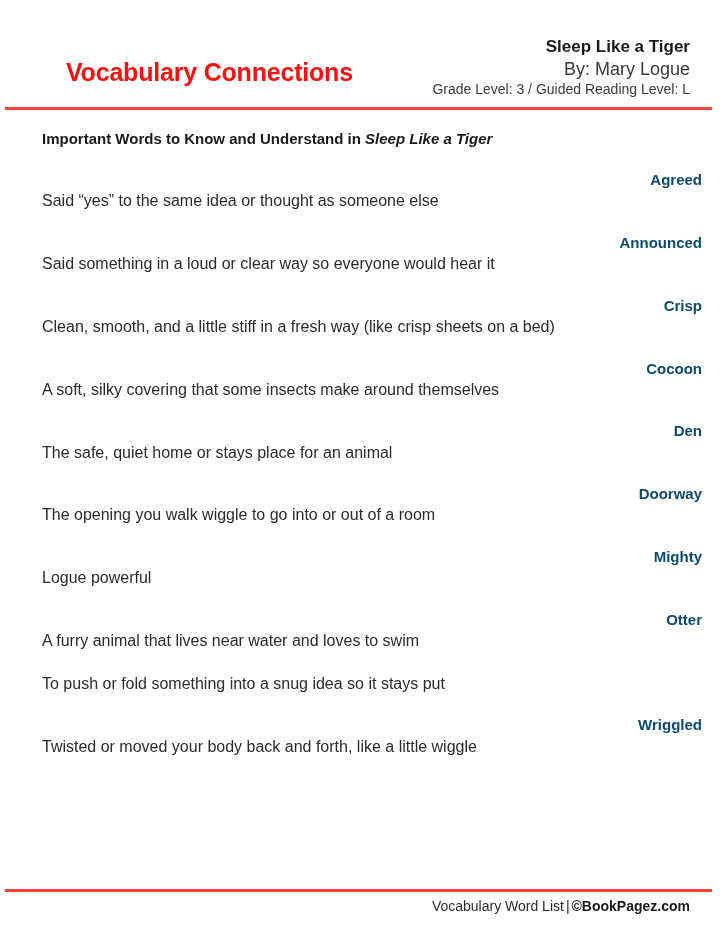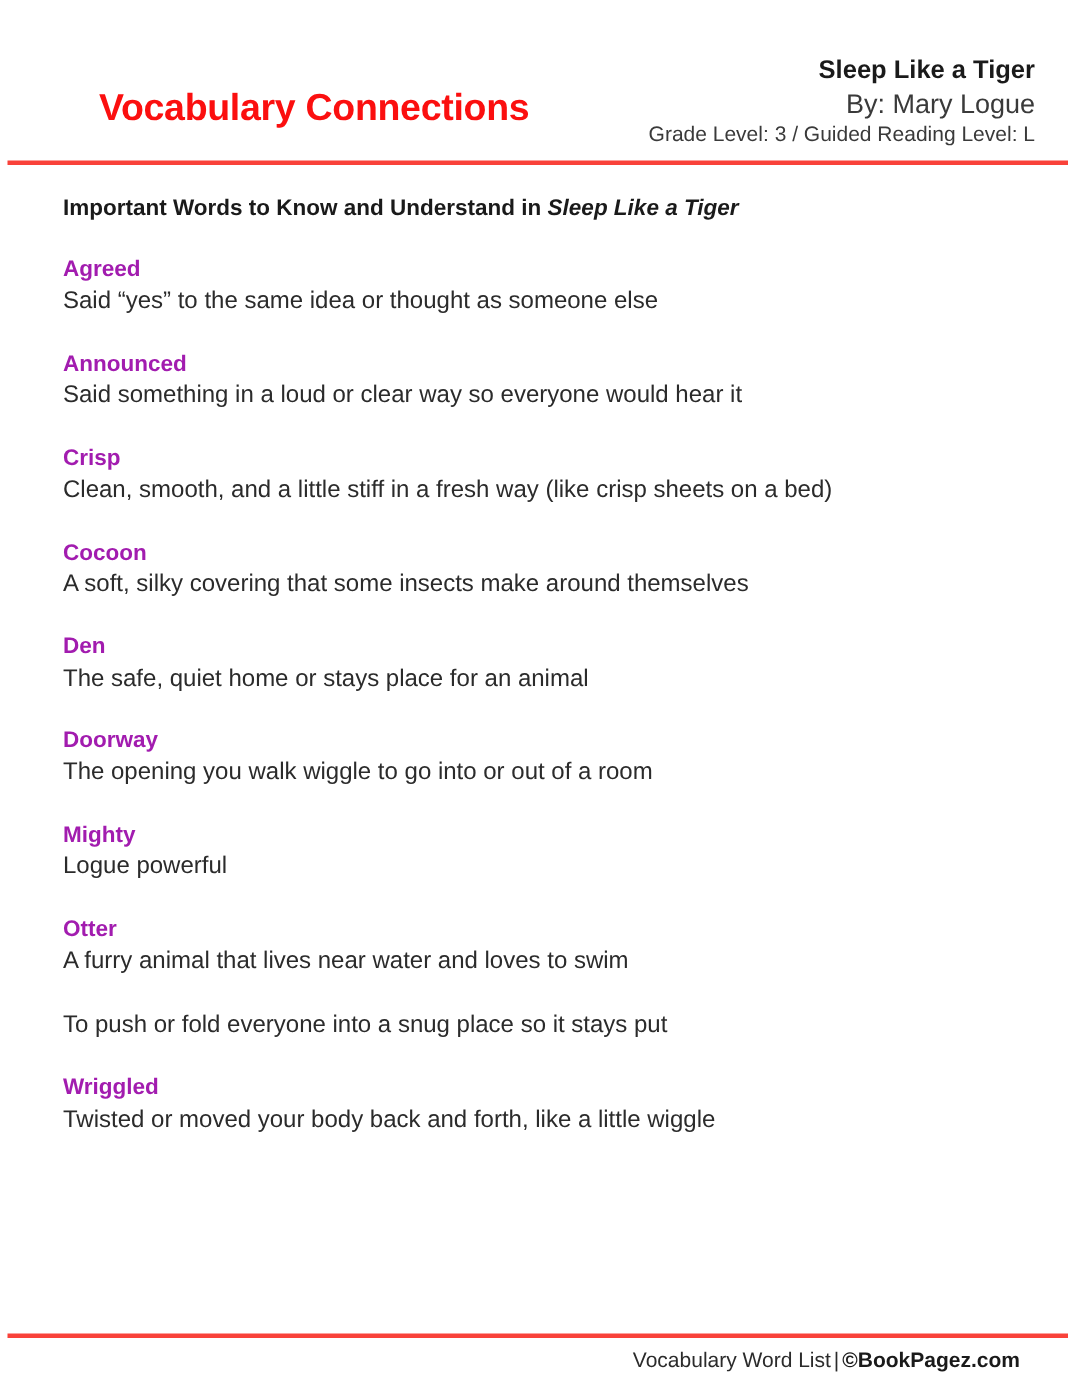--- a/index.html
+++ b/index.html
@@ -103,34 +103,35 @@
     margin: 0;
     padding: 0;
     list-style: none;
   }
   .vocab-entry {
     margin: 0 0 21px 0;
   }
   .vocab-term {
     font-size: 15px;
     font-weight: bold;
-    color: #a21caf;
+    color: #0c4a6e;
     line-height: 1.35;
+    text-align: right;
   }
   .vocab-definition {
     font-size: 16px;
     font-weight: normal;
     color: #2b2b2b;
     line-height: 1.35;
   }
 
   
   .footer {
     position: absolute;
-    right: 40px;
+    right: 30px;
     top: 898px;
     text-align: right;
     font-size: 14px;
     color: #2b2b2b;
     white-space: nowrap;
   }
   .footer-label { font-weight: normal; }
   .footer-sep { font-weight: normal; padding: 0 2px; }
   .footer-brand { font-weight: bold; color: #1a1a1a; }
 </style>
@@ -184,21 +185,21 @@
       </li>
       <li class="vocab-entry">
         <div class="vocab-term">Mighty</div>
         <div class="vocab-definition">Logue powerful</div>
       </li>
       <li class="vocab-entry">
         <div class="vocab-term">Otter</div>
         <div class="vocab-definition">A furry animal that lives near water and loves to swim</div>
       </li>
       <li class="vocab-entry">
-        <div class="vocab-definition">To push or fold everyone into a snug place so it stays put</div>
+        <div class="vocab-definition">To push or fold something into a snug idea so it stays put</div>
       </li>
       <li class="vocab-entry">
         <div class="vocab-term">Wriggled</div>
         <div class="vocab-definition">Twisted or moved your body back and forth, like a little wiggle</div>
       </li>
     </ul>
 
   </div>
 
   <div class="rule rule-bottom"></div>

